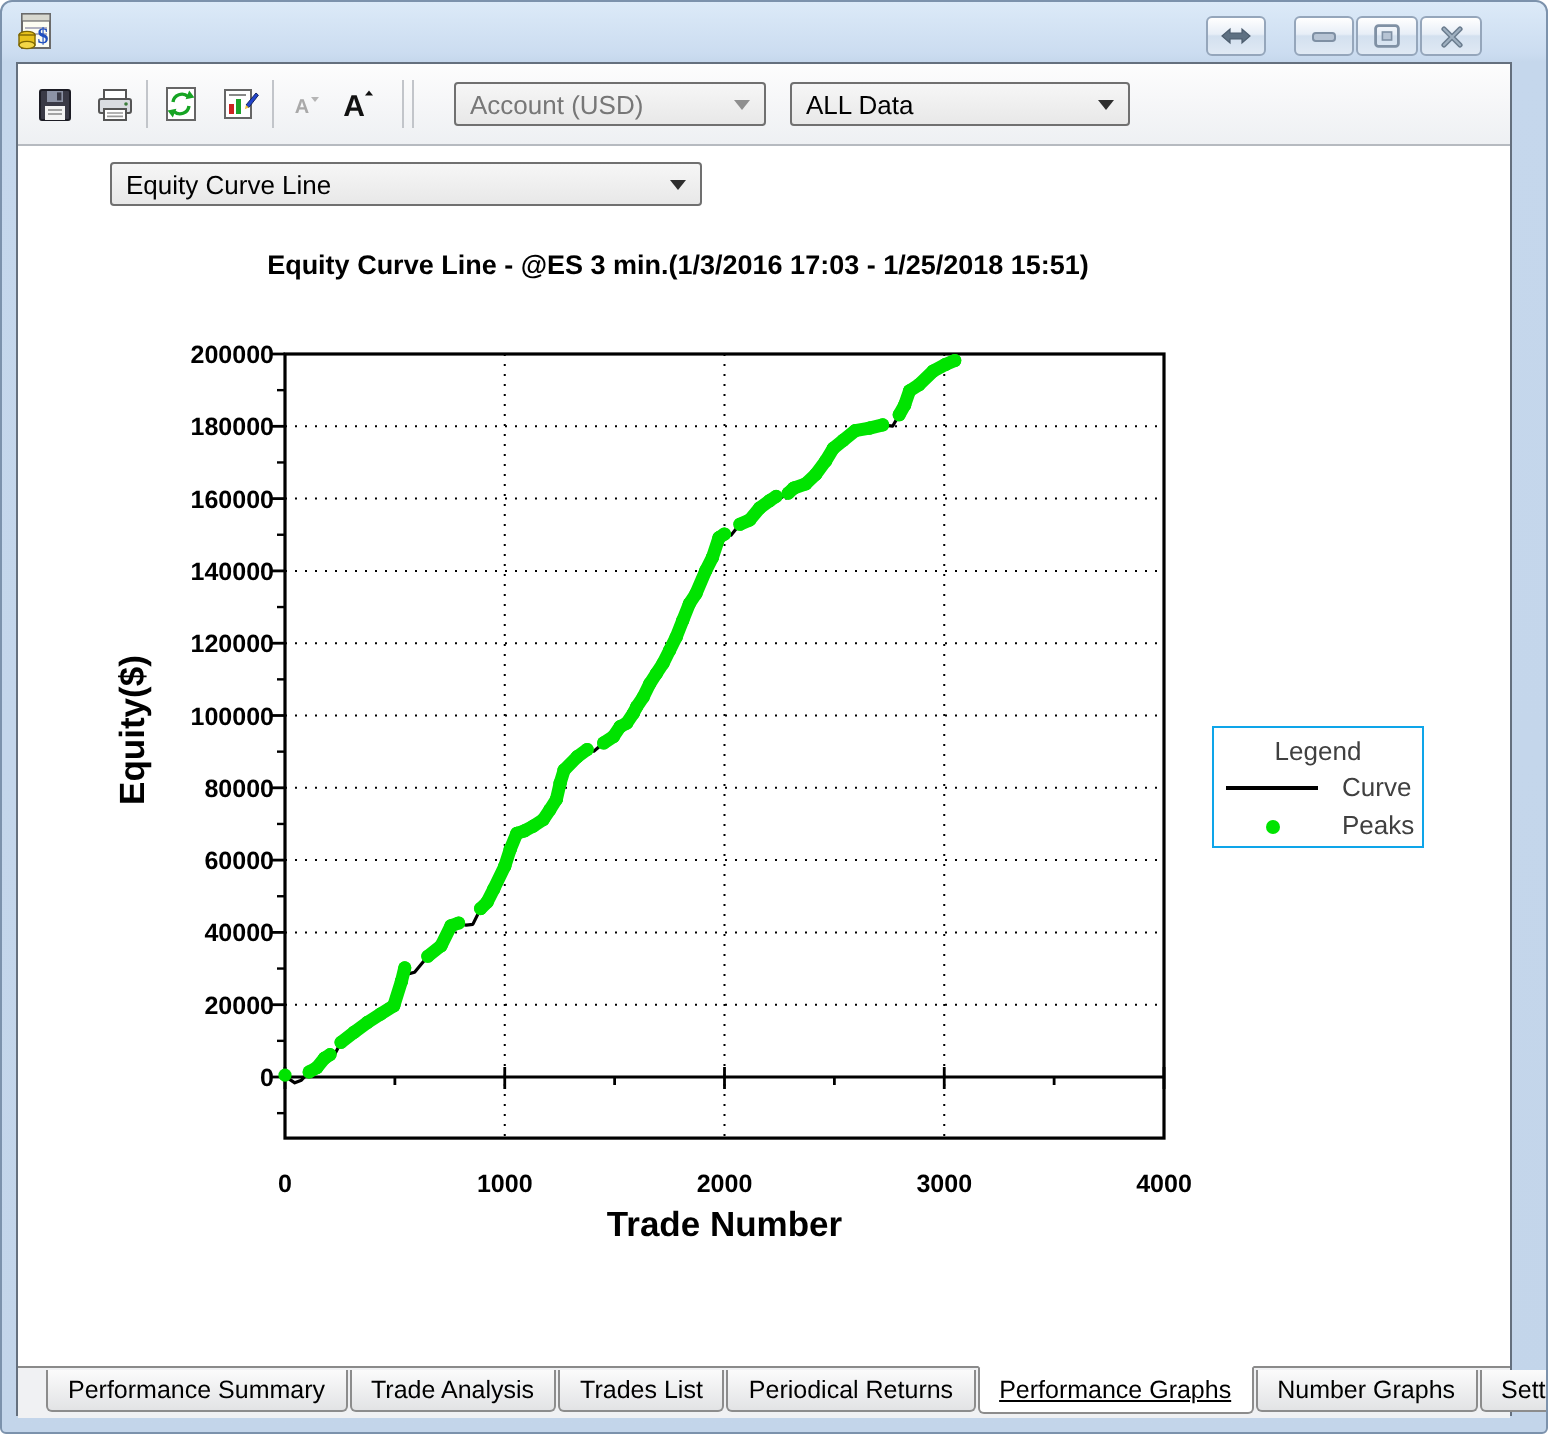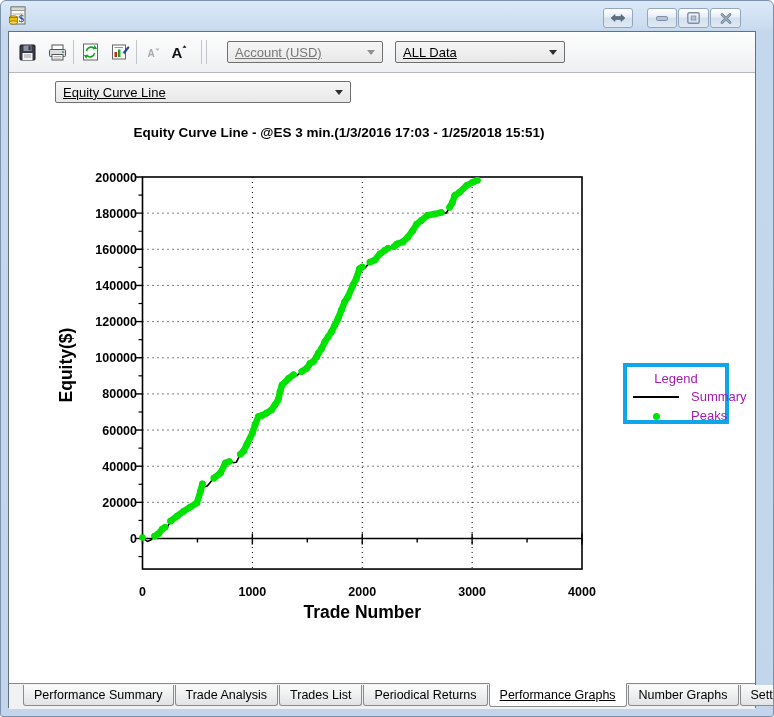--- a/index.html
+++ b/index.html
@@ -19,34 +19,34 @@
     border:1px solid #65707e;box-sizing:border-box;}
   
   .toolbar{position:absolute;left:0;top:0;width:746px;height:41px;box-sizing:border-box;
     background:linear-gradient(#fdfdfd,#eef0f3);border-bottom:1px solid #b6bac0;
     display:flex;align-items:center;padding-left:8px;}
   .tb-icon{width:20px;height:20px;display:flex;align-items:center;justify-content:center;}
   .tb-sep{width:1px;height:24px;background:#c2c5ca;margin:0 6px;}
   .dropdown{height:22px;box-sizing:border-box;border:1px solid #707070;border-radius:2px;
     background:linear-gradient(#f6f6f6,#e8e8e8);display:flex;align-items:center;
     padding:0 7px;font-size:13px;color:#000;margin-left:32px;}
-  .dropdown .dd-label{flex:1;white-space:nowrap;overflow:hidden;text-decoration:underline;}
+  .dropdown .dd-label{flex:1;white-space:nowrap;overflow:hidden;}
   .dd-arrow{width:0;height:0;border-left:4px solid transparent;border-right:4px solid transparent;
     border-top:5px solid #2e2e2e;margin-left:10px;}
   .dropdown.disabled{color:#777;}
   .dropdown.disabled .dd-arrow{border-top-color:#8f8f8f;}
   #account-dd{width:156px;margin-left:14px;}
   #alldata-dd{width:170px;margin-left:12px;}
   
   .report{position:absolute;left:0;top:41px;width:746px;height:610px;background:#fff;}
   #graph-select{position:absolute;left:14px;top:8px;width:296px;height:22px;}
   #chart-svg{position:absolute;left:0;top:0;}
   
-  .legend{position:absolute;left:614px;top:290px;width:106px;height:61px;box-sizing:border-box;
-    border:4px solid #0ea5e9;background:#fff;font-size:13px;color:#a21caf;}
+  .legend{position:absolute;left:597px;top:290px;width:106px;height:61px;box-sizing:border-box;
+    border:1px solid #0ea5e9;background:#fff;font-size:13px;color:#404040;}
   .legend-title{text-align:center;margin-top:4px;}
   .legend-row{position:relative;height:17px;margin-top:2px;}
   .legend-line{position:absolute;left:6px;top:8px;width:46px;height:0;border-top:2px solid #000;}
   .legend-dot{position:absolute;left:26px;top:6px;width:7px;height:7px;border-radius:50%;background:#00e300;}
   .legend-label{position:absolute;left:64px;top:1px;}
   
   .tabstrip{position:absolute;left:0;top:651px;width:746px;height:26px;box-sizing:border-box;
     background:#f0f1f3;border-top:1px solid #8a8a8a;display:flex;align-items:flex-start;padding-left:14px;}
   .tab{height:21px;line-height:21px;margin-top:1px;margin-right:1px;padding:0 10px;font-size:12.5px;
     background:linear-gradient(#fbfbfb,#e2e3e5);border:1px solid #8c8c8c;border-top:none;
@@ -384,21 +384,21 @@
 
       <div class="dropdown" id="graph-select">
         <span class="dd-label">Equity Curve Line</span>
         <span class="dd-arrow"></span>
       </div>
 
       <div class="legend">
         <div class="legend-title">Legend</div>
         <div class="legend-row">
           <span class="legend-line" id="legend-swatch-line" style="border-top-color: rgb(0, 0, 0);"></span>
-          <span class="legend-label">Summary</span>
+          <span class="legend-label">Curve</span>
         </div>
         <div class="legend-row">
           <span class="legend-dot" id="legend-swatch-dot" style="background: rgb(0, 227, 0);"></span>
           <span class="legend-label">Peaks</span>
         </div>
       </div>
     </div>
 
     <div class="tabstrip">
       <div class="tab" id="tab-0"><span>Performance Summary</span></div>

